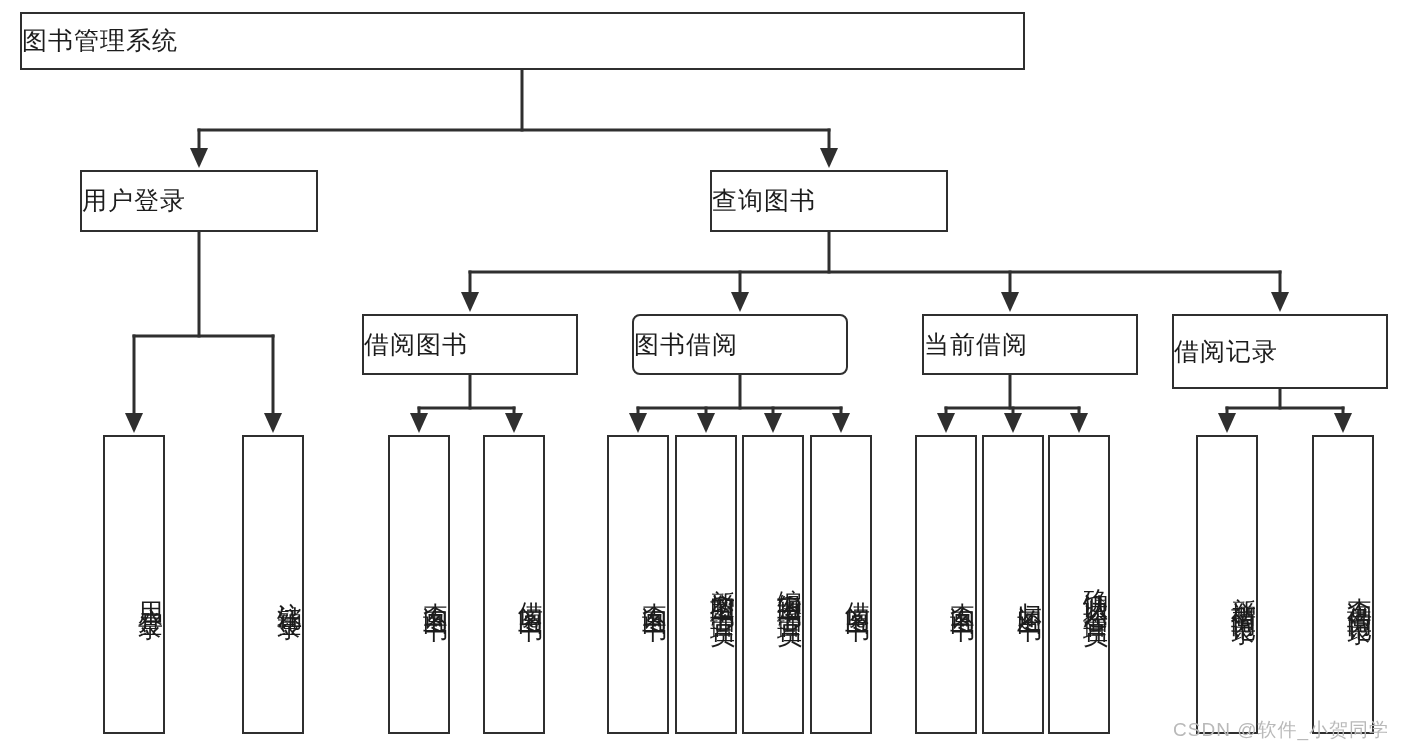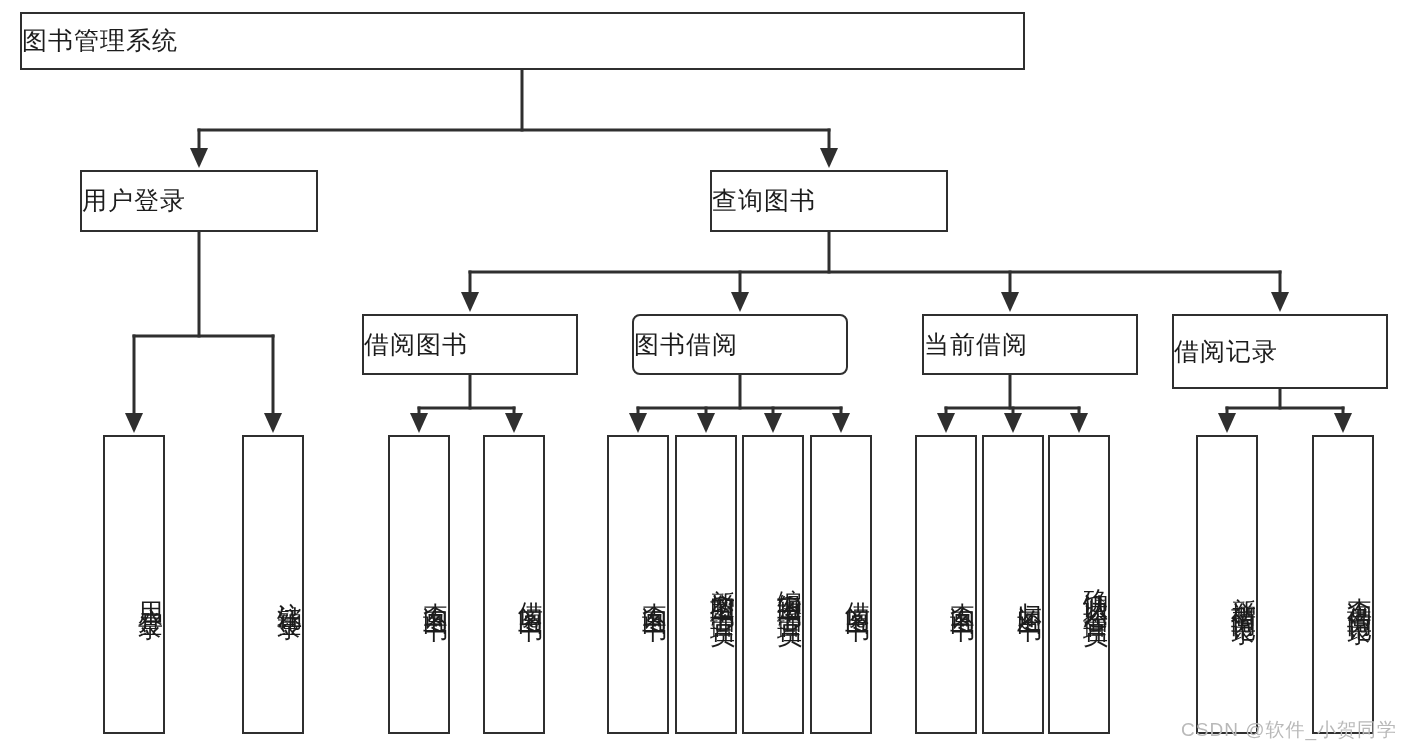--- a/index.html
+++ b/index.html
@@ -48,21 +48,21 @@
     padding-top: 14px;
     align-items: flex-start;
     justify-content: center;
   }
   .node-label {
     display: block;
     white-space: nowrap;
   }
   .watermark {
     position: absolute;
-    right: 8px;
+    right: 16px;
     bottom: 4px;
     font-size: 19px;
     color: #b9b9b9;
     letter-spacing: 1px;
     white-space: nowrap;
     pointer-events: none;
     margin-top: 44px;
   }
 </style>
 </head>

